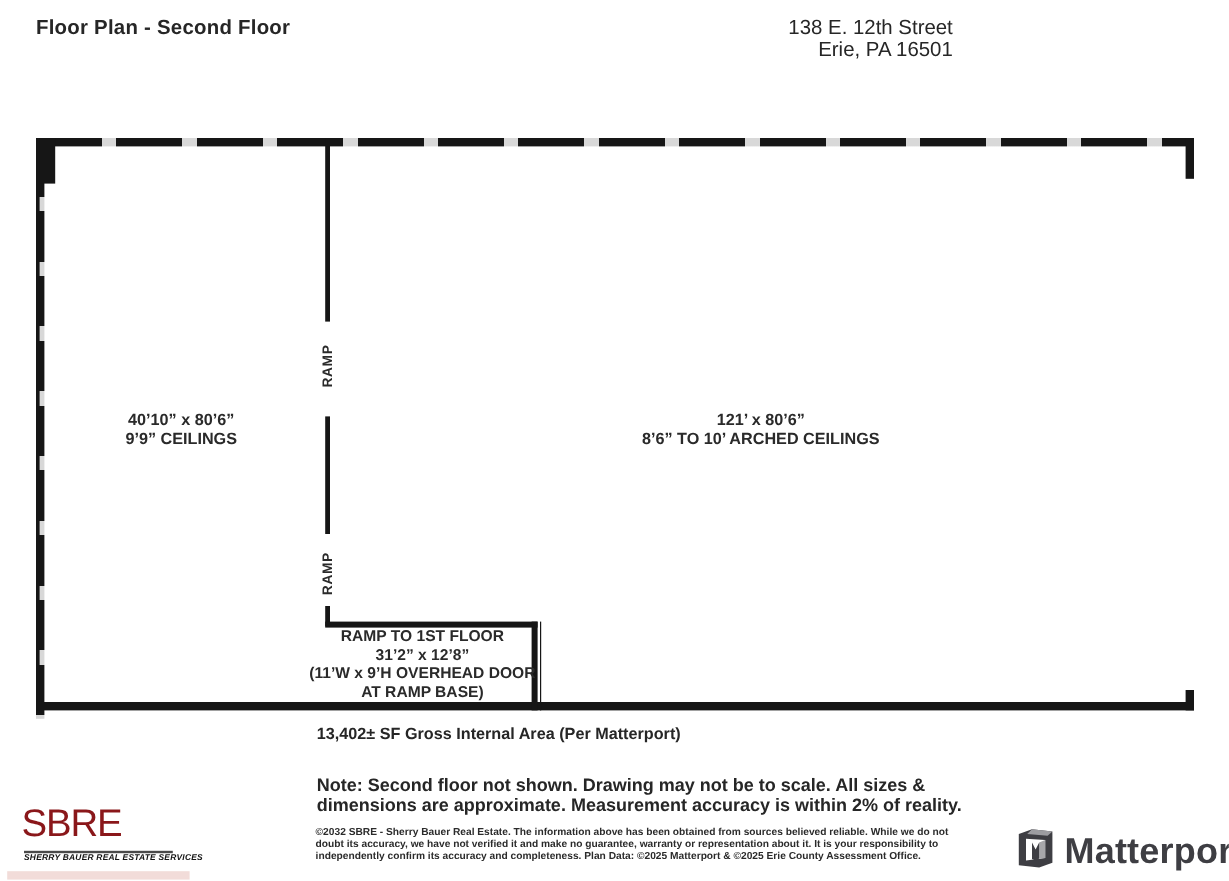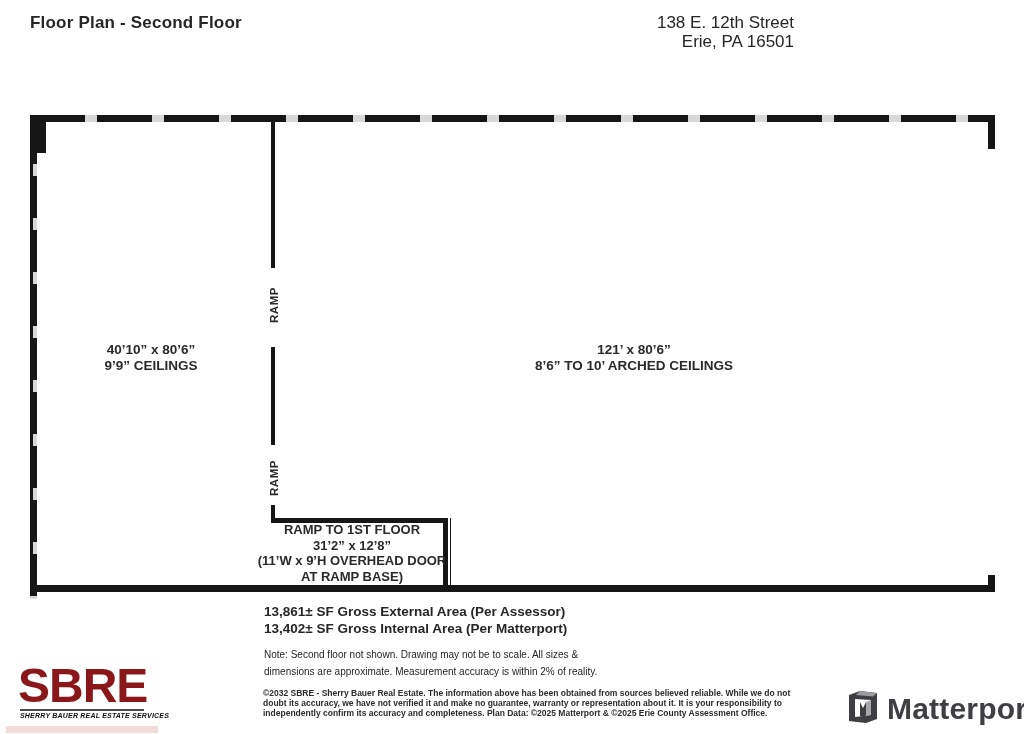--- a/index.html
+++ b/index.html
@@ -36,29 +36,29 @@
   .ramp-room-label { position:absolute; left:222px; top:407px; width:200px; text-align:center;
     font-size:13px; line-height:15.5px; font-weight:600; color:#2a2a2a; }
   .ramp-room-label div { white-space:nowrap; }
   .ramp-vlabel { position:absolute; width:22px; height:48px; display:flex; align-items:center; justify-content:center; }
   .ramp-vlabel span { transform:rotate(-90deg); white-space:nowrap; font-size:11.5px; font-weight:600; letter-spacing:.5px; color:#2a2a2a; }
   .ramp-vlabel-1 { left:233px; top:166px; }
   .ramp-vlabel-2 { left:233px; top:339px; }
 
   
   .area-text { left:264px; top:604px; font-size:13.5px; line-height:16.5px; font-weight:600; color:#262626; }
-  .note-text { left:264px; top:647px; font-size:10px; line-height:16.5px; font-weight:400; color:#262626; }
+  .note-text { left:264px; top:647px; font-size:15px; line-height:16.5px; font-weight:700; color:#262626; }
   .area-text div, .note-text div { white-space:nowrap; }
 
   
   .disclaimer { left:263px; top:688px; width:545px; font-size:8.5px; line-height:10px; font-weight:700; color:#2b2b2b; }
   .disclaimer div { white-space:nowrap; }
 
   .sbre-logo { left:18px; top:664px; width:150px; }
-  .sbre-acronym { font-size:48px; line-height:44px; font-weight:700; letter-spacing:-1px; color:var(--brand-red); }
+  .sbre-acronym { font-size:32px; line-height:44px; font-weight:400; letter-spacing:-1px; color:var(--brand-red); }
   .sbre-rule { width:124px; height:2px; background:#4a4a4a; margin:1px 0 1px 2px; }
   .sbre-tagline { font-size:7px; font-style:italic; font-weight:700; letter-spacing:.2px; color:#111; white-space:nowrap; margin-left:2px; }
   .sbre-bar { left:6px; top:726px; width:152px; height:7px; background:#f2dcd9; }
 
   .matterport-logo { left:847px; top:690px; display:flex; align-items:center; }
   .matterport-word { font-size:30px; font-weight:600; letter-spacing:.2px; color:var(--mp-gray); margin-left:8px; }
 </style>
 </head>
 <body>
 
@@ -105,21 +105,20 @@
 
     <div class="ramp-room-label">
       <div>RAMP TO 1ST FLOOR</div>
       <div>31’2” x 12’8”</div>
       <div>(11’W x 9’H OVERHEAD DOOR</div>
       <div>AT RAMP BASE)</div>
     </div>
   </div>
 
   <div class="abs area-text">
-    <div>13,861± SF Gross External Area (Per Assessor)</div>
     <div>13,402± SF Gross Internal Area (Per Matterport)</div>
   </div>
 
   <div class="abs note-text">
     <div>Note: Second floor not shown. Drawing may not be to scale. All sizes &amp;</div>
     <div>dimensions are approximate. Measurement accuracy is within 2% of reality.</div>
   </div>
 
   <div class="abs disclaimer">
     <div>©2032 SBRE - Sherry Bauer Real Estate. The information above has been obtained from sources believed reliable. While we do not</div>

